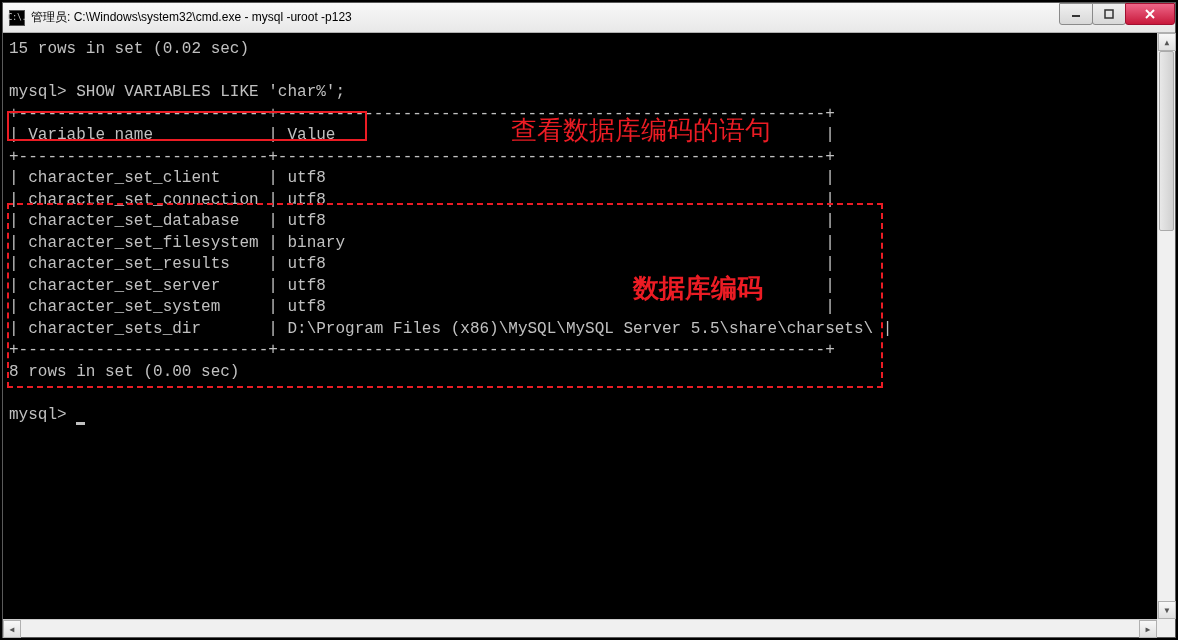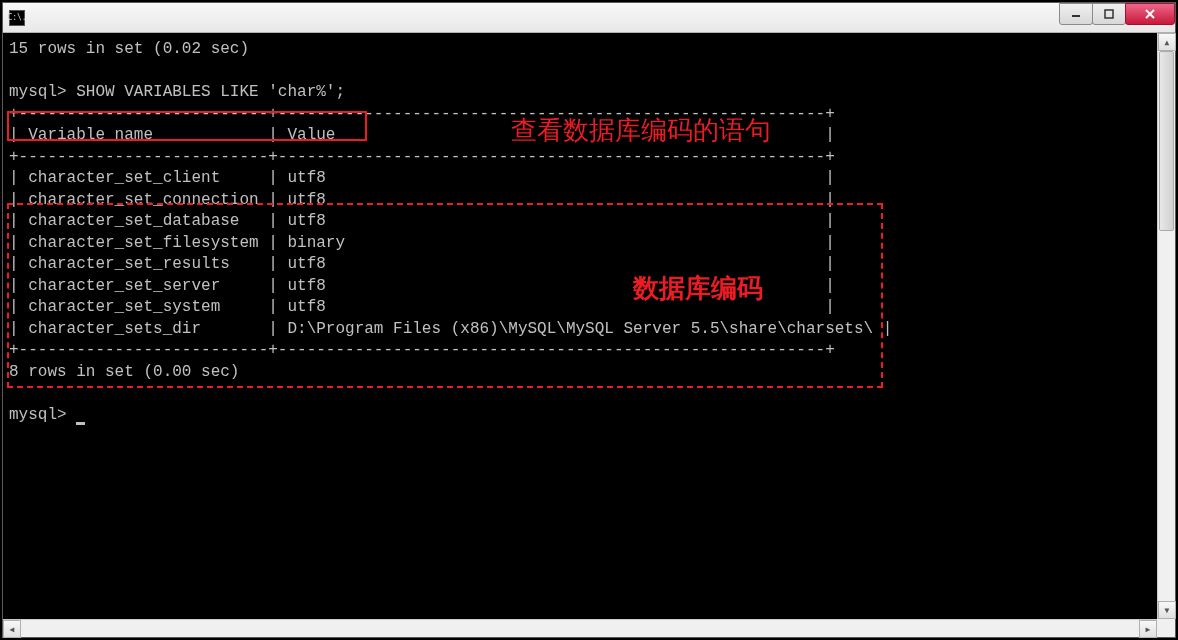--- a/index.html
+++ b/index.html
@@ -204,20 +204,21 @@
       vertical-align: bottom;
       margin-bottom: 1px;
     }
   </style>
 </head>
 <body>
 
 <div class="window">
   <div class="titlebar">
     <div class="titlebar-icon">C:\.</div>
+    <div class="titlebar-text">管理员: C:\Windows\system32\cmd.exe - mysql  -uroot -p123</div>
     <div class="window-controls">
       <div class="win-btn">
         <svg width="10" height="10" viewBox="0 0 10 10">
             <line x1="1" y1="7" x2="9" y2="7" stroke="#333" stroke-width="2"></line>
           </svg>
       </div>
       <div class="win-btn">
         <svg width="10" height="10" viewBox="0 0 10 10">
             <rect x="1" y="1" width="8" height="8" fill="none" stroke="#333" stroke-width="1.5"></rect>
           </svg>

